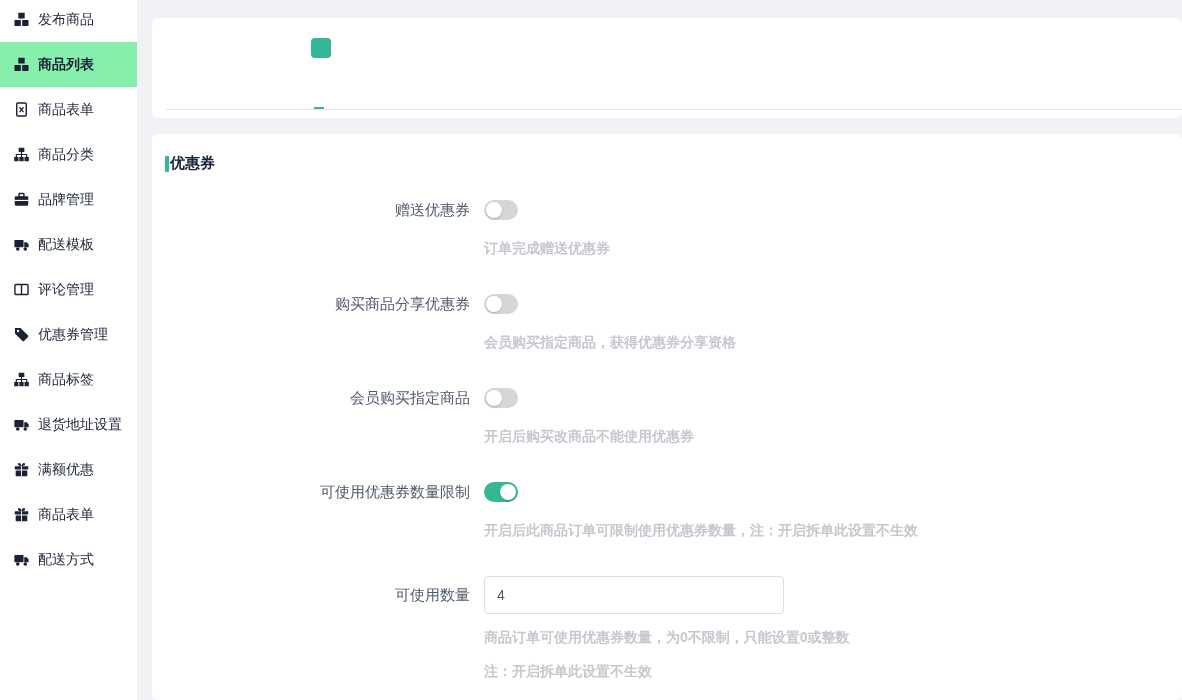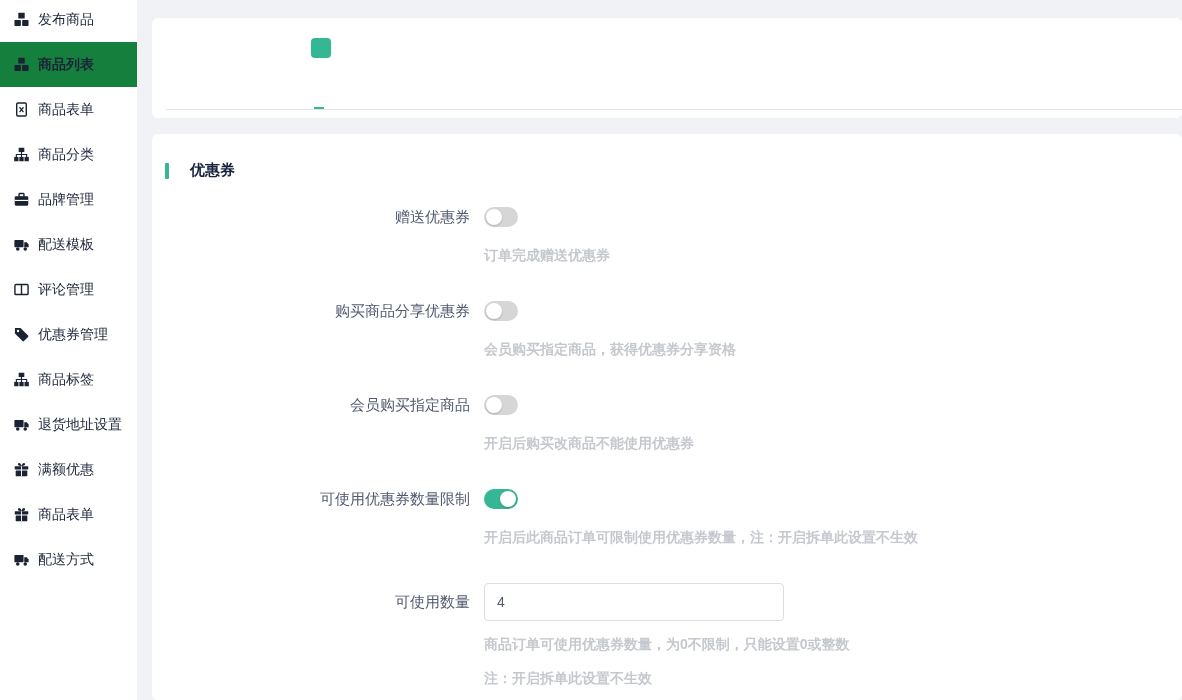--- a/index.html
+++ b/index.html
@@ -26,21 +26,21 @@
   .sidebar{
     position:absolute;left:0;top:0;width:137px;height:700px;
     background:var(--card);z-index:2;
   }
   .side-list{margin-top:-3px;}
   .side-item{
     height:45px;display:flex;align-items:center;gap:9px;
     padding-left:13px;font-size:14px;color:var(--side-text);cursor:pointer;
     white-space:nowrap;
   }
-  .side-item.active{background:#15803d;font-weight:bold;}
+  .side-item.active{background:#86efac;font-weight:bold;}
   .side-item .icon{width:16px;height:16px;flex:0 0 16px;display:flex;align-items:center;justify-content:center;color:#1a2233;}
   .side-item .icon svg{display:block;}
 
   
   .content{position:absolute;left:152px;top:0;width:1030px;height:700px;}
 
   .tabs-card{
     margin-top:18px;background:var(--card);border-radius:6px;
     padding:12px 0 8px 0;
   }
@@ -65,23 +65,22 @@
     border-bottom:2px solid var(--green);
     padding-bottom:11px;
   }
 
   
   .main-card{
     margin-top:16px;background:var(--card);border-radius:6px;
     height:566px;overflow:hidden;
   }
   .section-header{
-    display:flex;align-items:center;gap:21px;
+    display:flex;align-items:center;gap:1px;
     padding:20px 0 0 13px;
-    margin-top:7px;
   }
   .section-bar{width:4px;height:16px;background:var(--green);border-radius:1px;}
   .section-title{font-size:15px;font-weight:bold;color:var(--dark);}
 
   .form{margin-top:27px;}
   .form-item{
     display:grid;grid-template-columns:318px 1fr;column-gap:14px;
     align-items:center;margin-bottom:38px;
   }
   .form-label{

